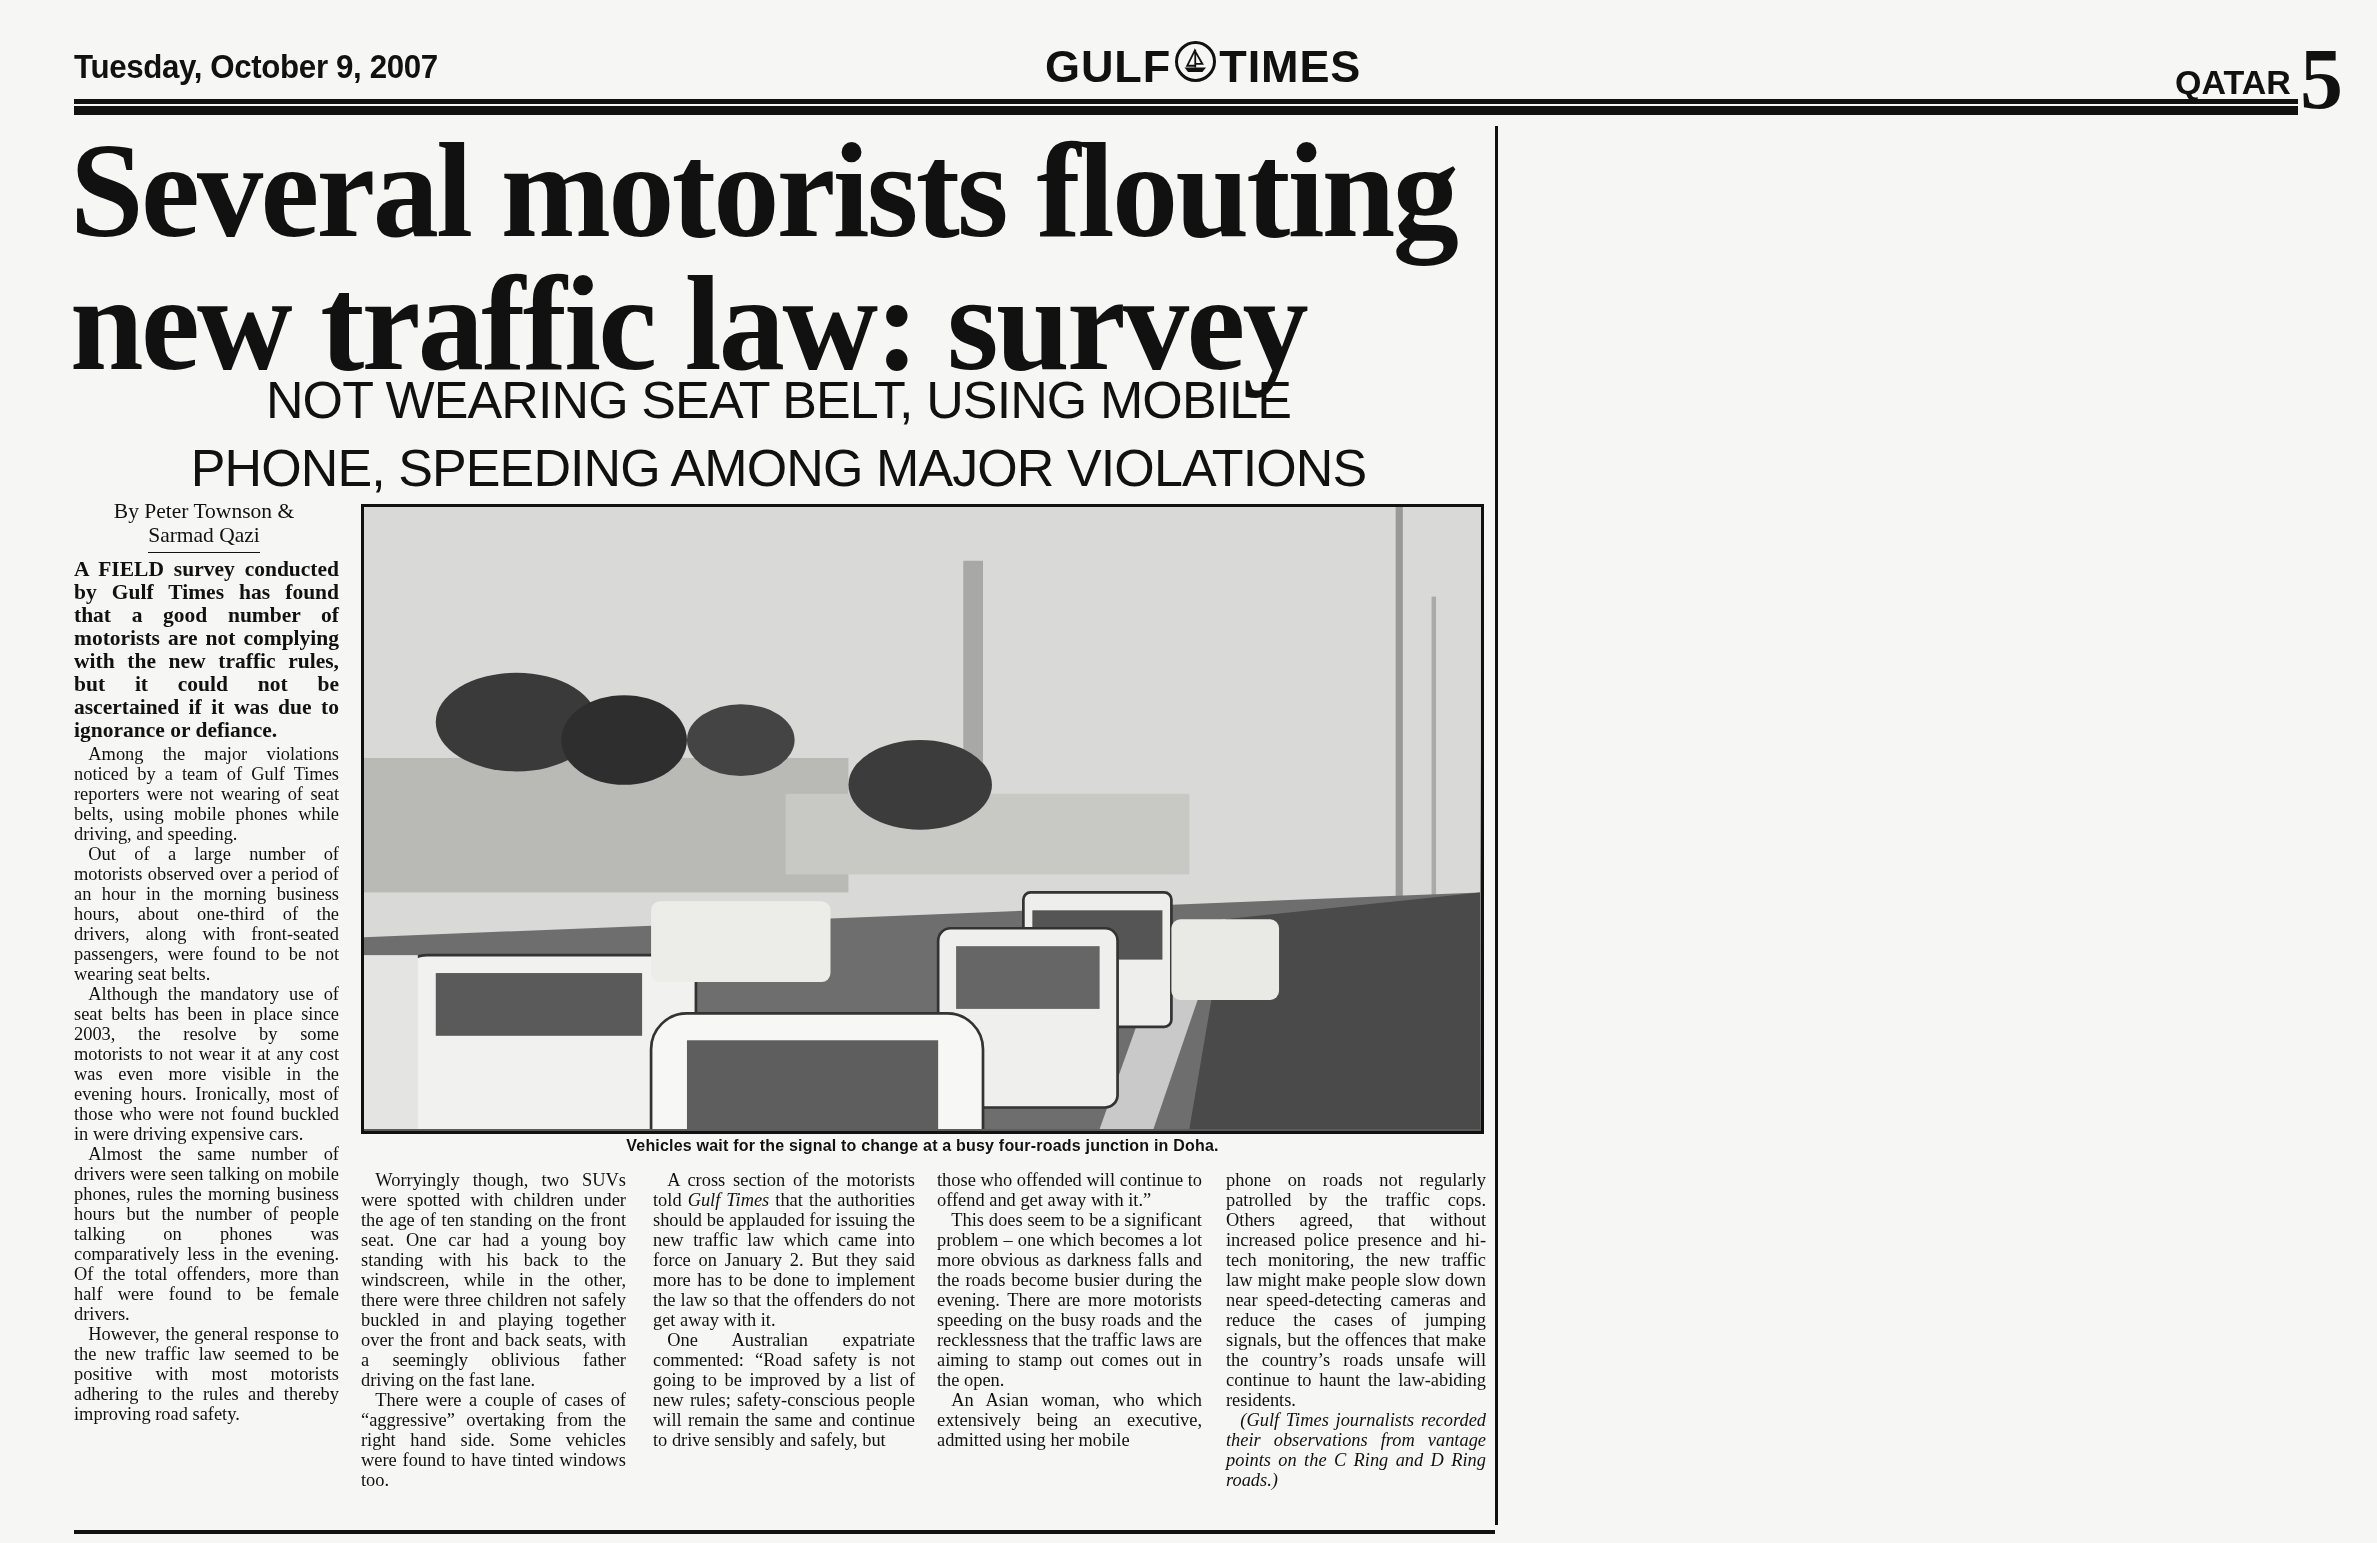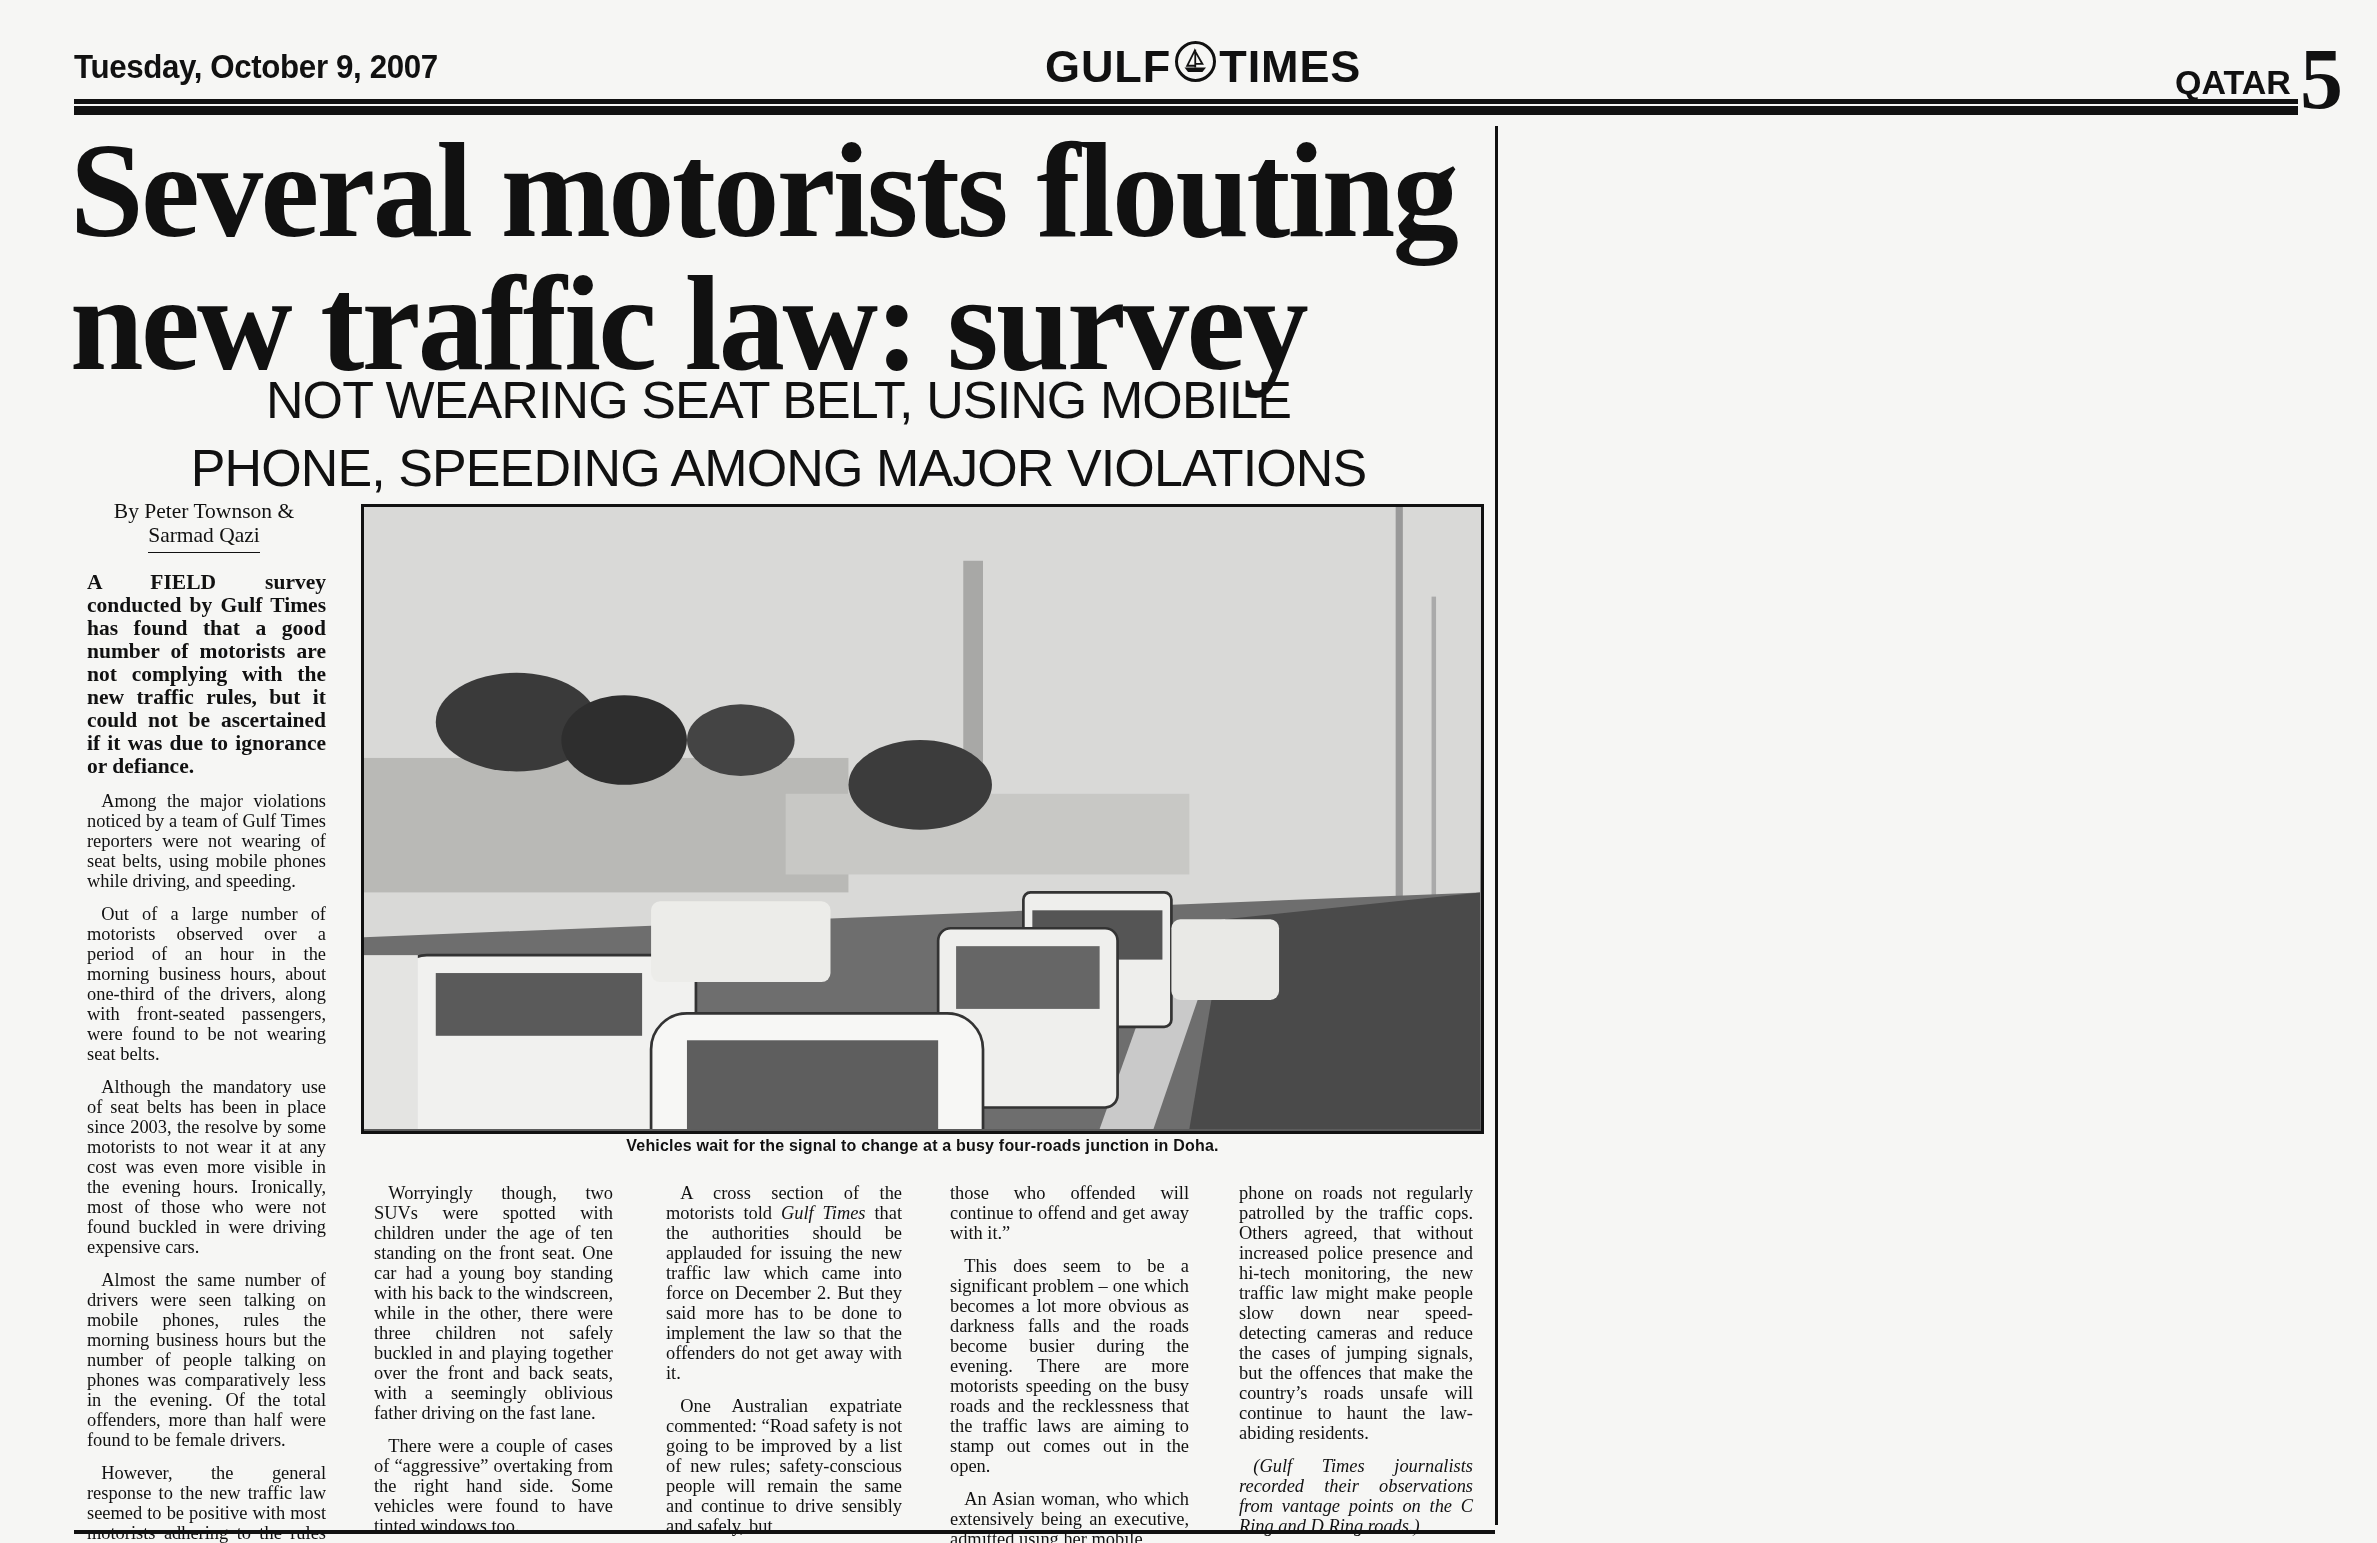--- a/index.html
+++ b/index.html
@@ -27,21 +27,21 @@
               font-size:135px; line-height:133px; letter-spacing:-2.7px; transform:scaleX(0.98); transform-origin:left top; }
   .headline div { white-space:nowrap; }
   .subhead { left:70px; top:366px; width:1417px; text-align:center; font-family:Liberation Sans, sans-serif;
              font-size:52px; line-height:68px; letter-spacing:-0.9px; }
   .subhead div { white-space:nowrap; }
   
   .byline { left:74px; top:499px; width:260px; text-align:center; font-size:21.5px; line-height:24px; }
   .byline .u { display:inline-block; border-bottom:1.8px solid #111; padding-bottom:5px; }
   
   .col { font-size:18.4px; line-height:20px; text-align:justify; hyphens:manual; }
-  .col p { margin:13px; text-indent:14.3px; }
+  .col p { margin:0; text-indent:14.3px; }
   .col .lead { font-weight:bold; font-size:21.5px; line-height:23px; text-indent:0; margin-bottom:1.8px; }
   .c1 { left:74px; top:558px; width:265px; }
   .c2 { left:361px; top:1170px; width:265px; }
   .c3 { left:653px; top:1170px; width:262px; }
   .c4 { left:937px; top:1170px; width:265px; }
   .c5 { left:1226px; top:1170px; width:260px; }
   .it { font-style:italic; }
   
   .photo { left:361px; top:504px; width:1123px; height:630px; border:3.6px solid #111; box-sizing:border-box; overflow:hidden;
            background:linear-gradient(180deg,#dcdcdc 0%,#cfcfcf 40%,#8a8a8a 60%,#5c5c5c 100%); }
@@ -130,21 +130,21 @@
   </svg>
 </div>
 <div class="abs caption">Vehicles wait for the signal to change at a busy four-roads junction in Doha.</div>
 
 <div class="abs col c2">
   <p>Worryingly though, two SUVs were spotted with children under the age of ten standing on the front seat. One car had a young boy standing with his back to the windscreen, while in the other, there were three children not safely buckled in and playing together over the front and back seats, with a seemingly oblivious father driving on the fast lane.</p>
   <p>There were a couple of cases of “aggressive” overtaking from the right hand side. Some vehicles were found to have tinted windows too.</p>
 </div>
 
 <div class="abs col c3">
-  <p><span>A cross section of the motorists told </span><span class="it">Gulf Times</span><span> that the authorities should be applauded for issuing the new traffic law which came into force on December 2. But they said more has to be done to implement the law so that the offenders do not get away with it.</span></p>
+  <p><span>A cross section of the motorists told </span><span class="it">Gulf Times</span><span> that the authorities should be applauded for issuing the new traffic law which came into force on January 2. But they said more has to be done to implement the law so that the offenders do not get away with it.</span></p>
   <p>One Australian expatriate commented: “Road safety is not going to be improved by a list of new rules; safety-conscious people will remain the same and continue to drive sensibly and safely, but</p>
 </div>
 
 <div class="abs col c4">
   <p style="text-indent:0">those who offended will continue to offend and get away with it.”</p>
   <p>This does seem to be a significant problem – one which becomes a lot more obvious as darkness falls and the roads become busier during the evening. There are more motorists speeding on the busy roads and the recklessness that the traffic laws are aiming to stamp out comes out in the open.</p>
   <p>An Asian woman, who which extensively being an executive, admitted using her mobile</p>
 </div>
 
 <div class="abs col c5">

